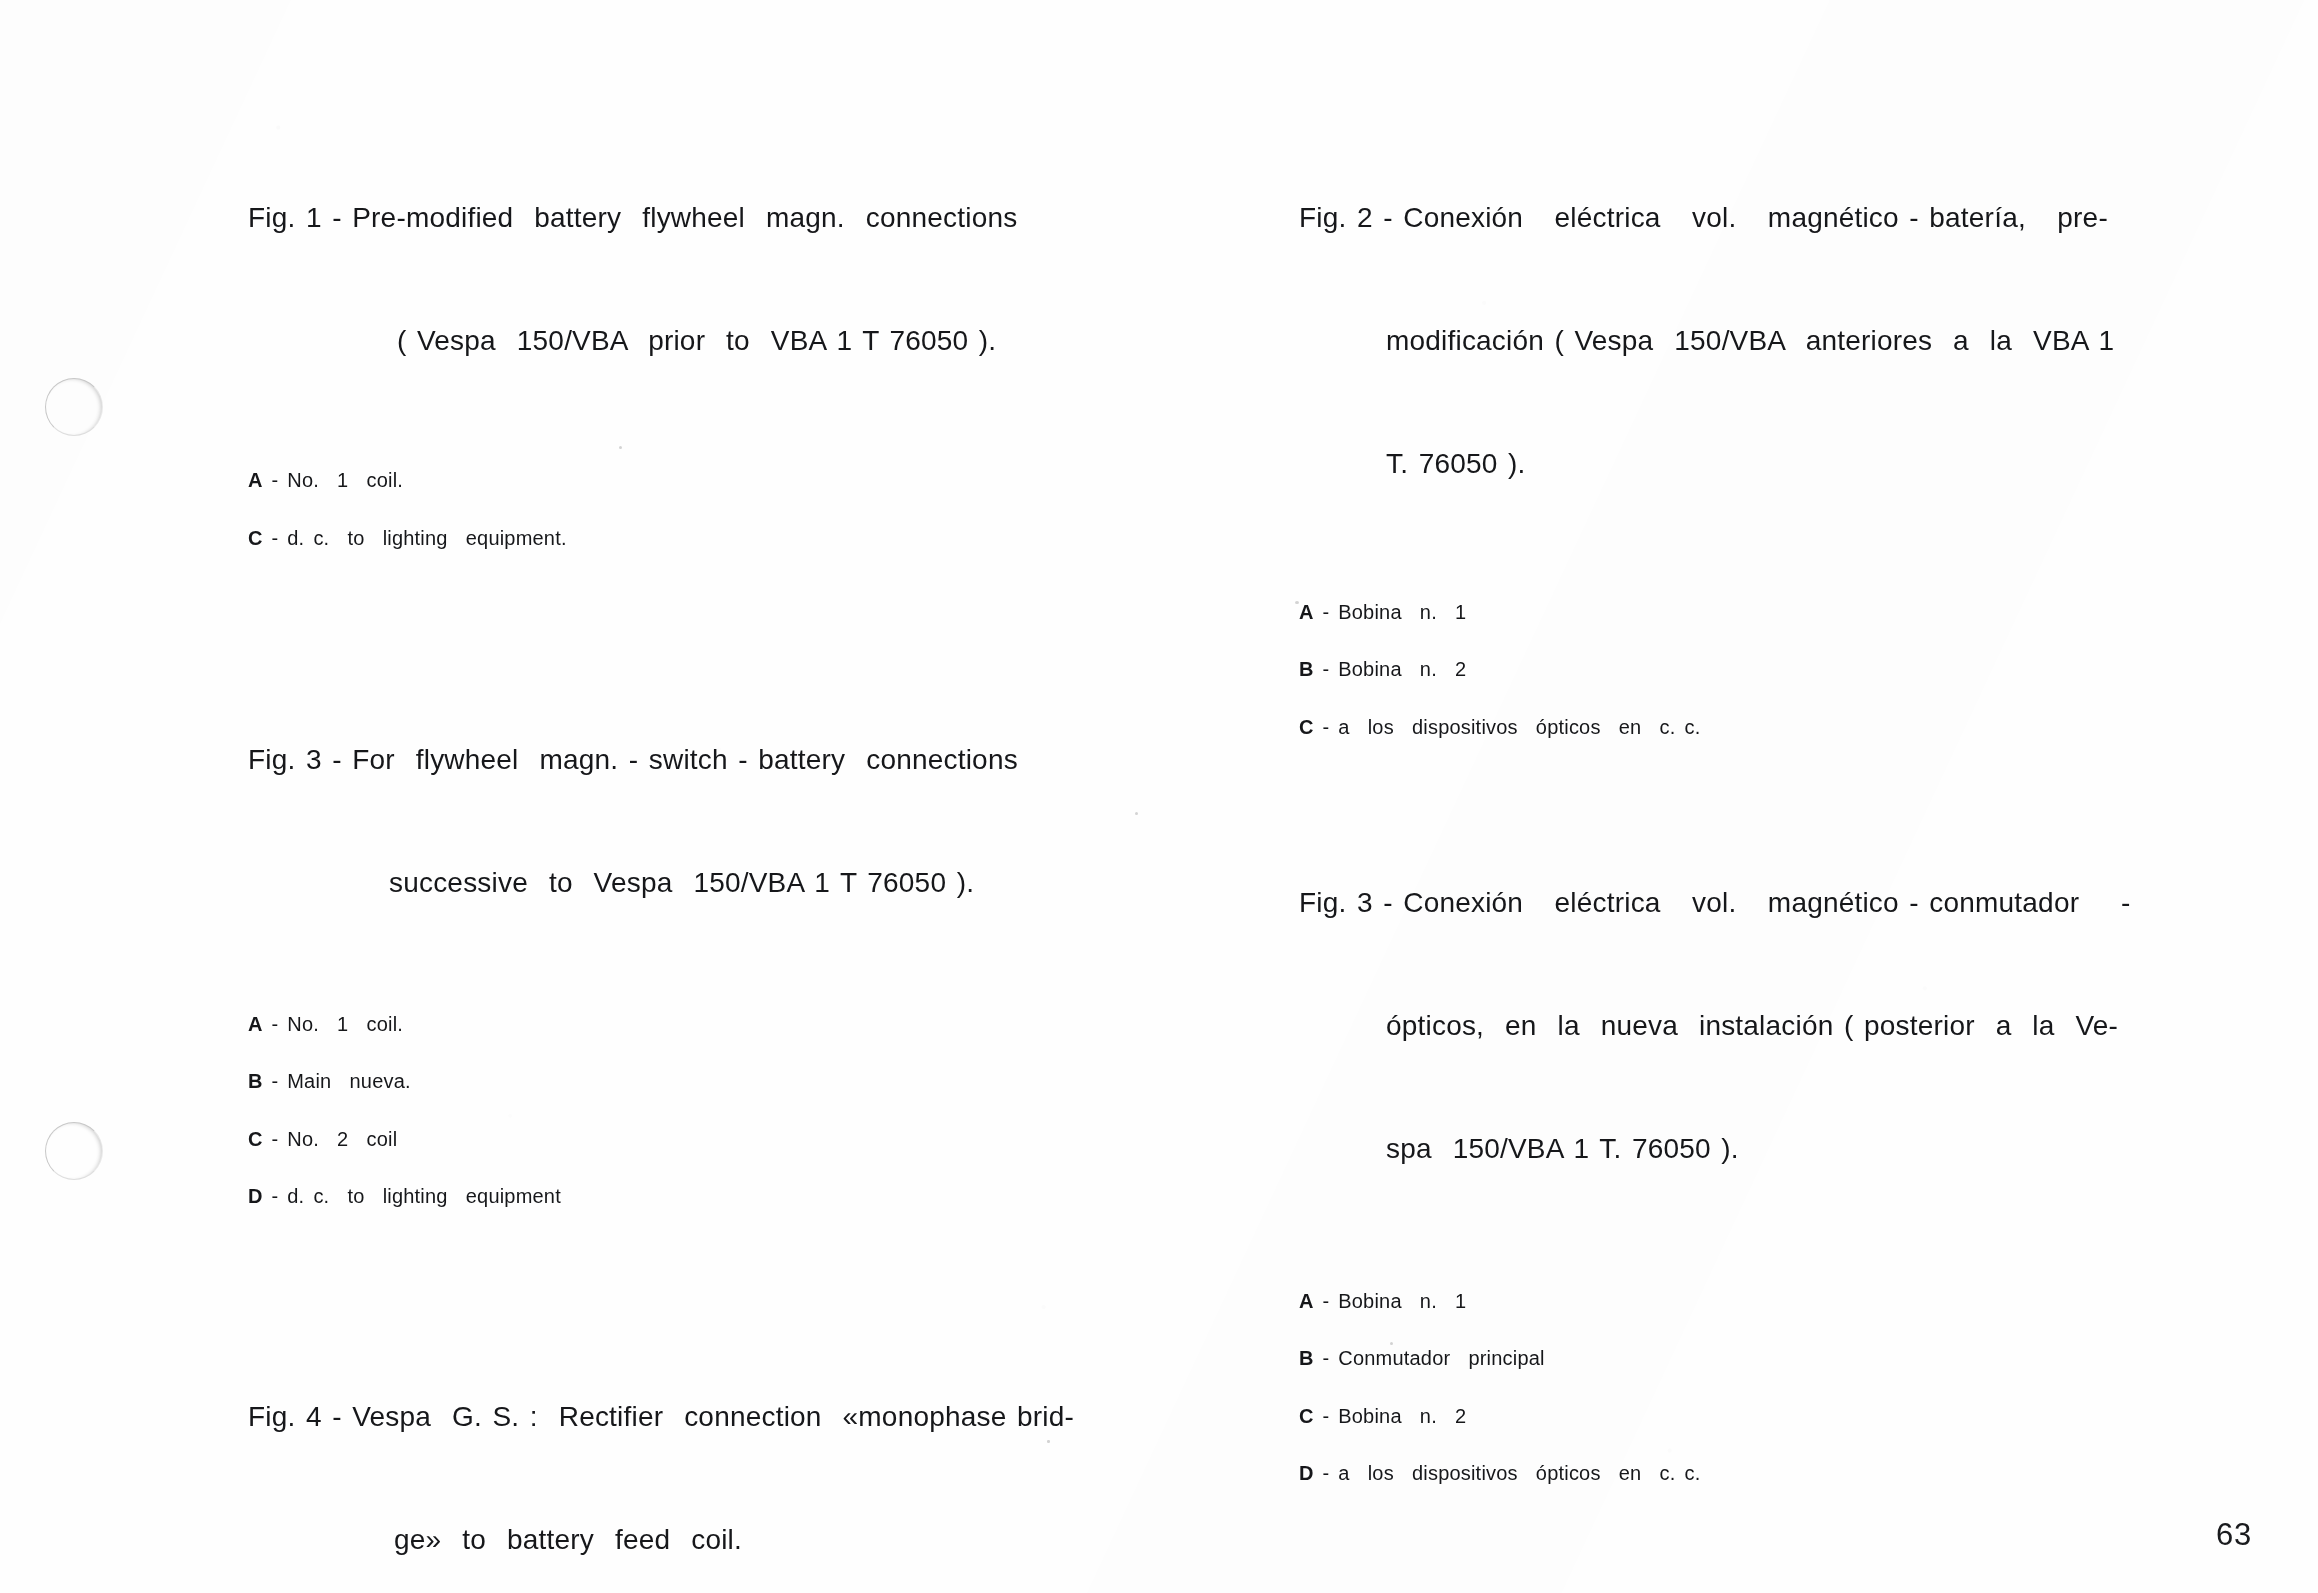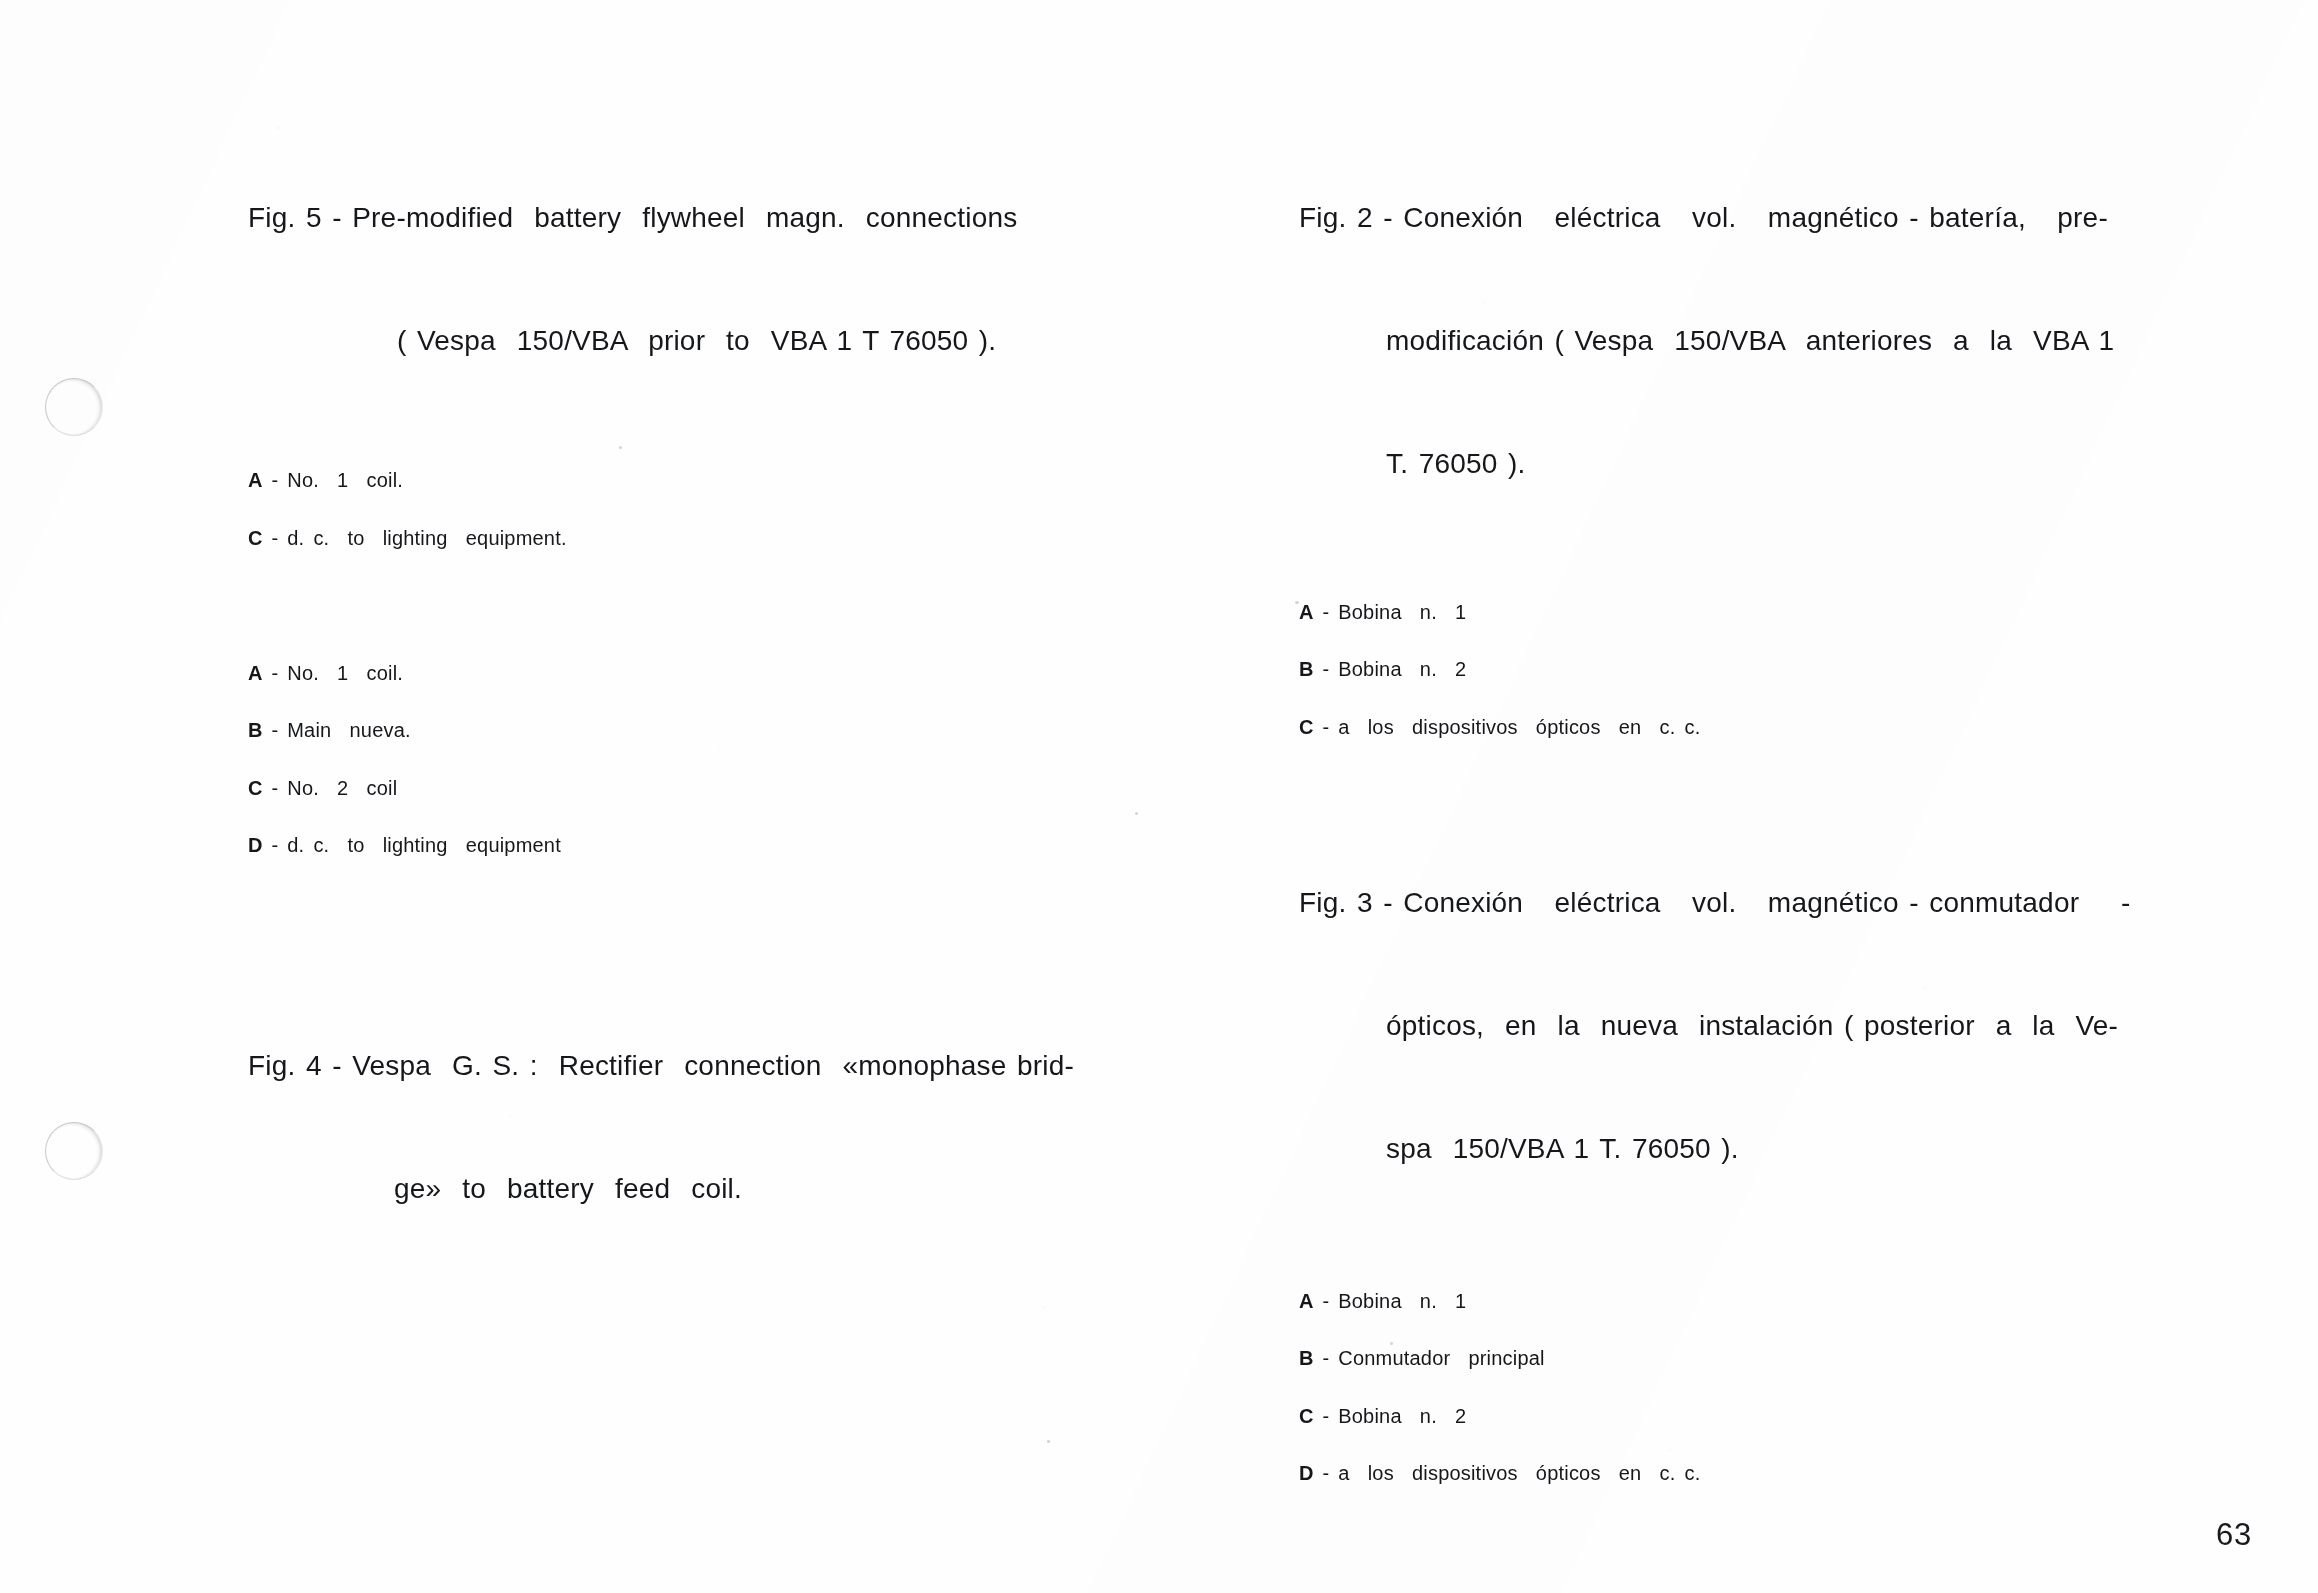--- a/index.html
+++ b/index.html
@@ -145,30 +145,34 @@
   <div class="speck" style="left:619px;  top:446px;  width:3.3px; height:3.3px;"></div>
   <div class="speck" style="left:1135px; top:812px;  width:3.3px; height:3.3px;"></div>
   <div class="speck" style="left:1295px; top:601px;  width:4.1px; height:3.3px;"></div>
   <div class="speck" style="left:1390px; top:1342px; width:3.3px; height:3.3px;"></div>
   <div class="speck" style="left:1047px; top:1440px; width:2.5px; height:2.5px;"></div>
 
   <div class="column" id="column-left">
 
     <section class="fig-block" id="fig2-block-en">
       <div class="fig-caption">
-        <span class="cap-line">Fig. 5 - Pre-modified  battery  flywheel  magn.  connections</span>
+        <span class="cap-line">Fig. 1 - Pre-modified  battery  flywheel  magn.  connections</span>
         <span class="cap-line cont">( Vespa  150/VBA  prior  to  VBA 1 T 76050 ).</span>
       </div>
       <ul class="legend-list">
         <li class="legend-item"><span class="legend-key">A</span> <span class="legend-dash">-</span> <span class="legend-label">No.  1  coil.</span></li>
         <li class="legend-item"><span class="legend-key">C</span> <span class="legend-dash">-</span> <span class="legend-label">d. c.  to  lighting  equipment.</span></li>
       </ul>
     </section>
 
     <section class="fig-block" id="fig3-block-en">
+      <div class="fig-caption">
+        <span class="cap-line">Fig. 3 - For  flywheel  magn. - switch - battery  connections</span>
+        <span class="cap-line cont">successive  to  Vespa  150/VBA 1 T 76050 ).</span>
+      </div>
       <ul class="legend-list">
         <li class="legend-item"><span class="legend-key">A</span> <span class="legend-dash">-</span> <span class="legend-label">No.  1  coil.</span></li>
         <li class="legend-item"><span class="legend-key">B</span> <span class="legend-dash">-</span> <span class="legend-label">Main  nueva.</span></li>
         <li class="legend-item"><span class="legend-key">C</span> <span class="legend-dash">-</span> <span class="legend-label">No.  2  coil</span></li>
         <li class="legend-item"><span class="legend-key">D</span> <span class="legend-dash">-</span> <span class="legend-label">d. c.  to  lighting  equipment</span></li>
       </ul>
     </section>
 
     <section class="fig-block" id="fig4-block-en">
       <div class="fig-caption">

